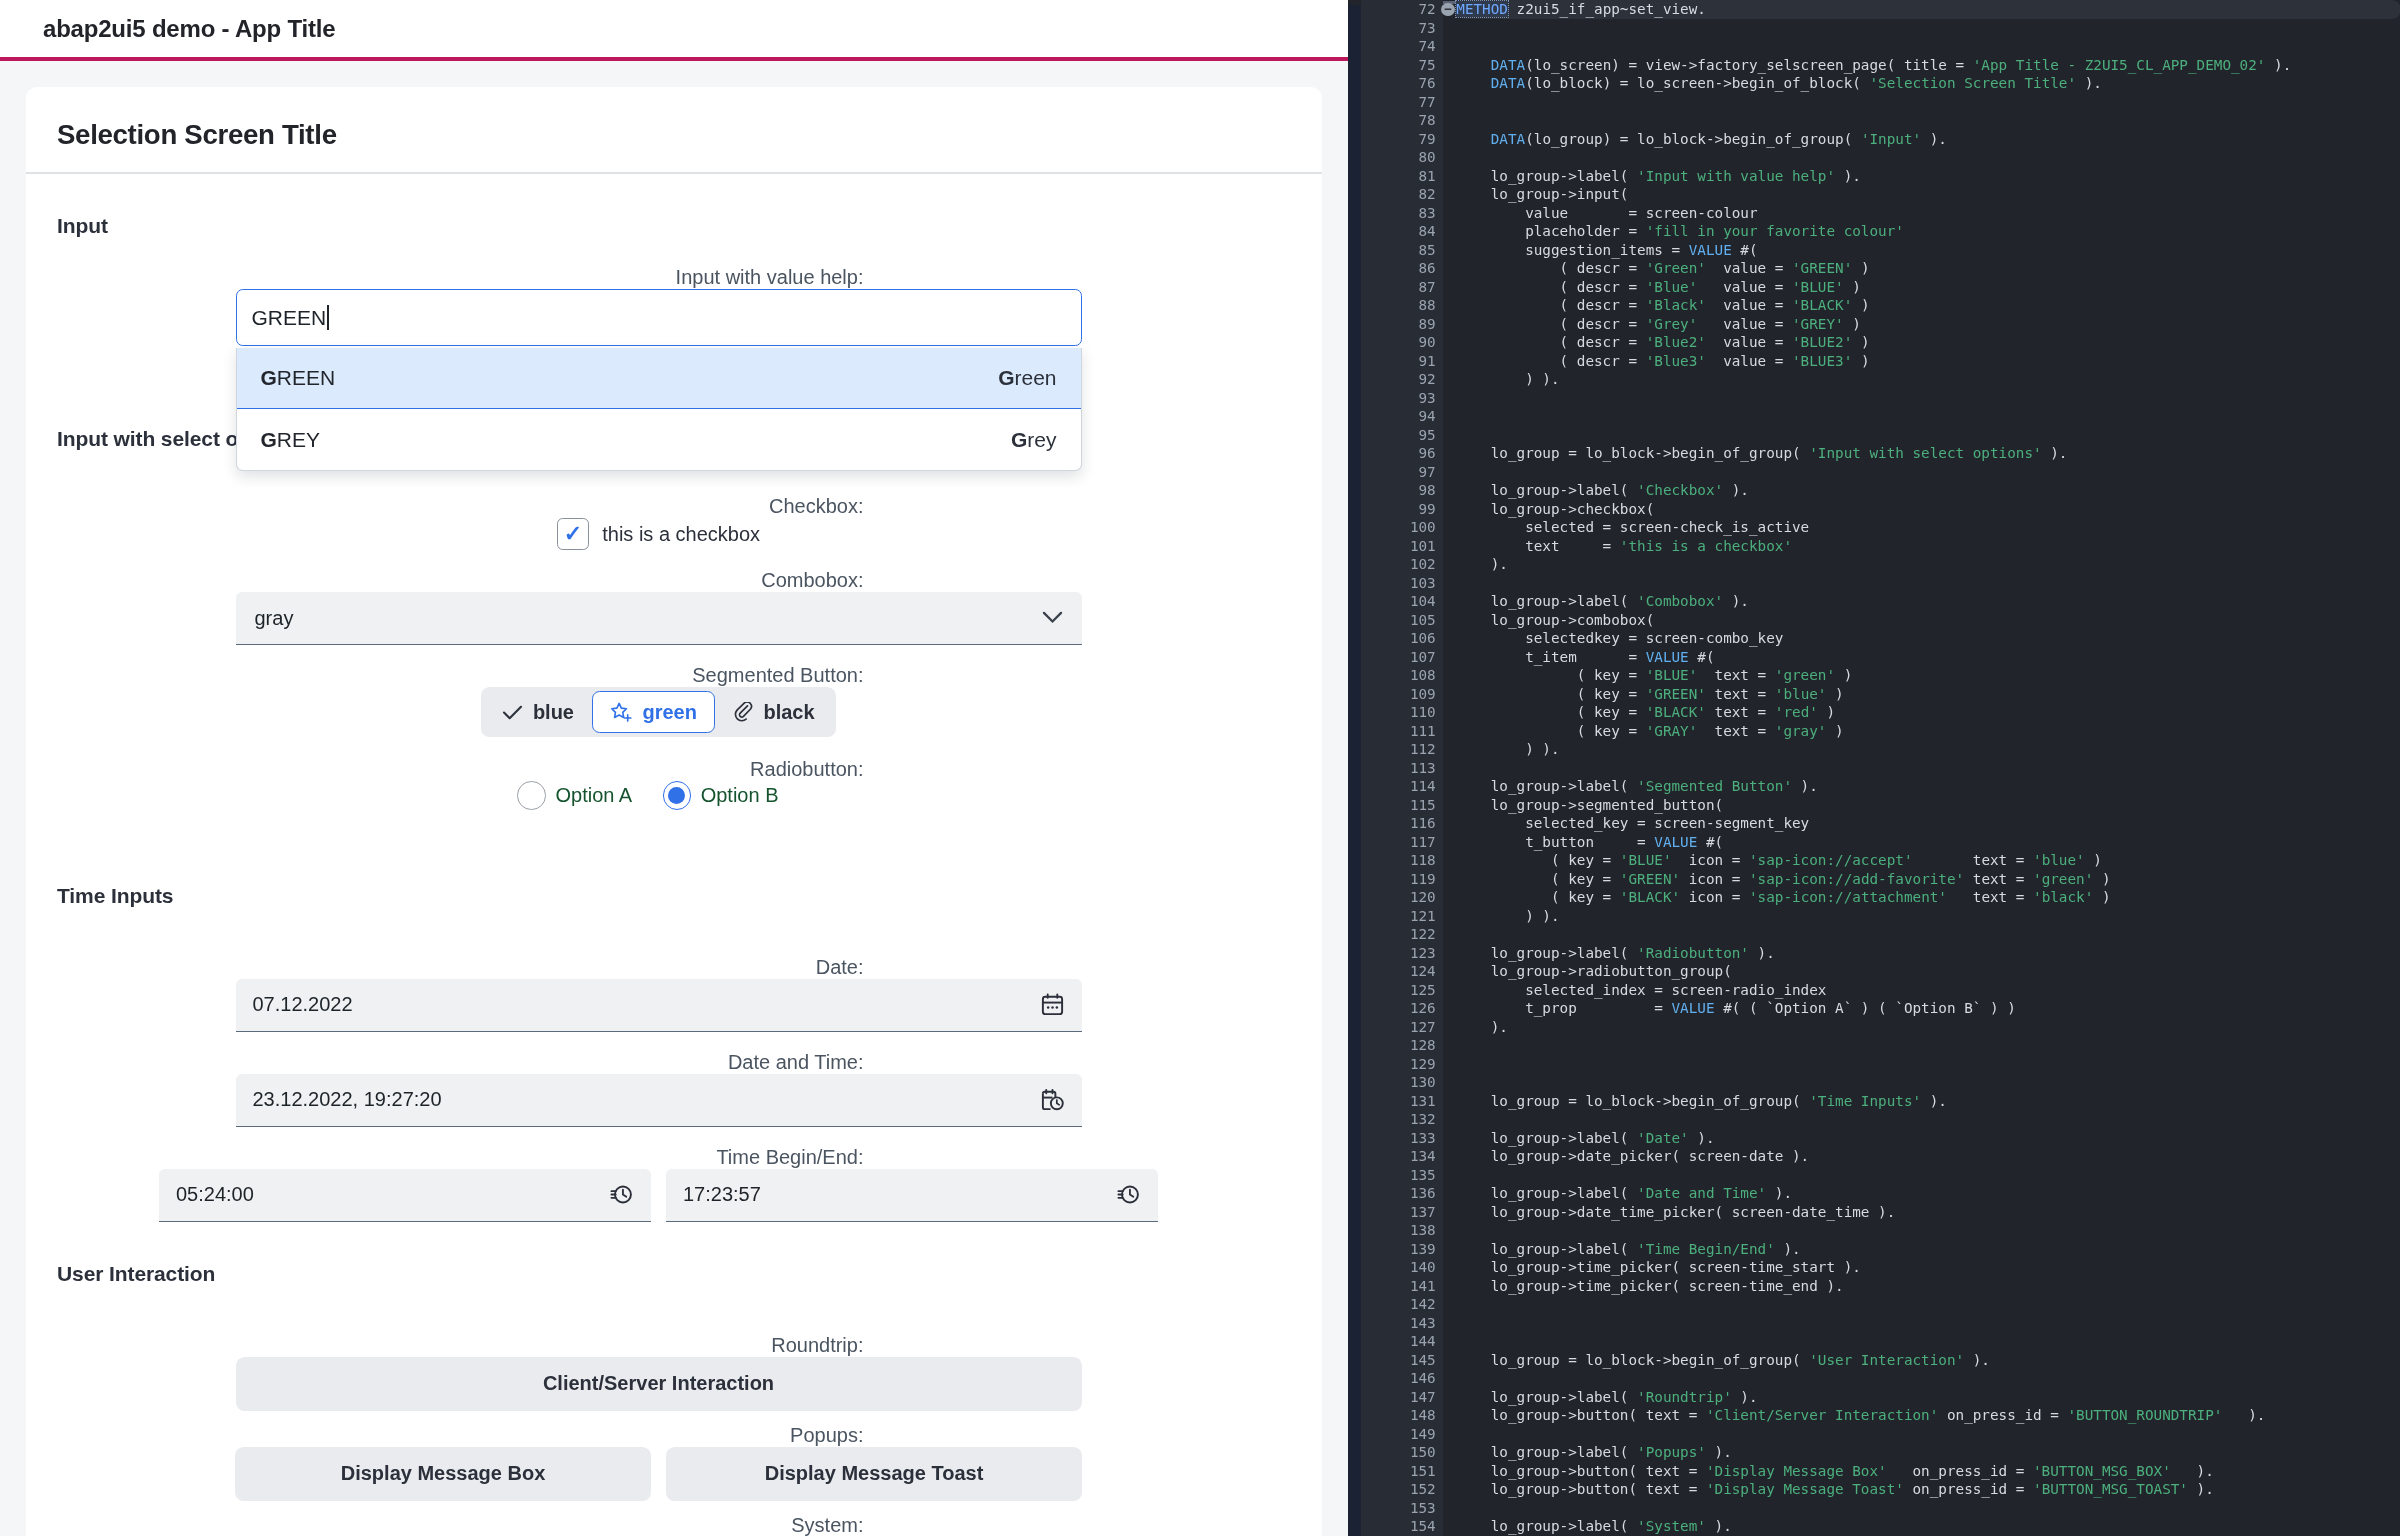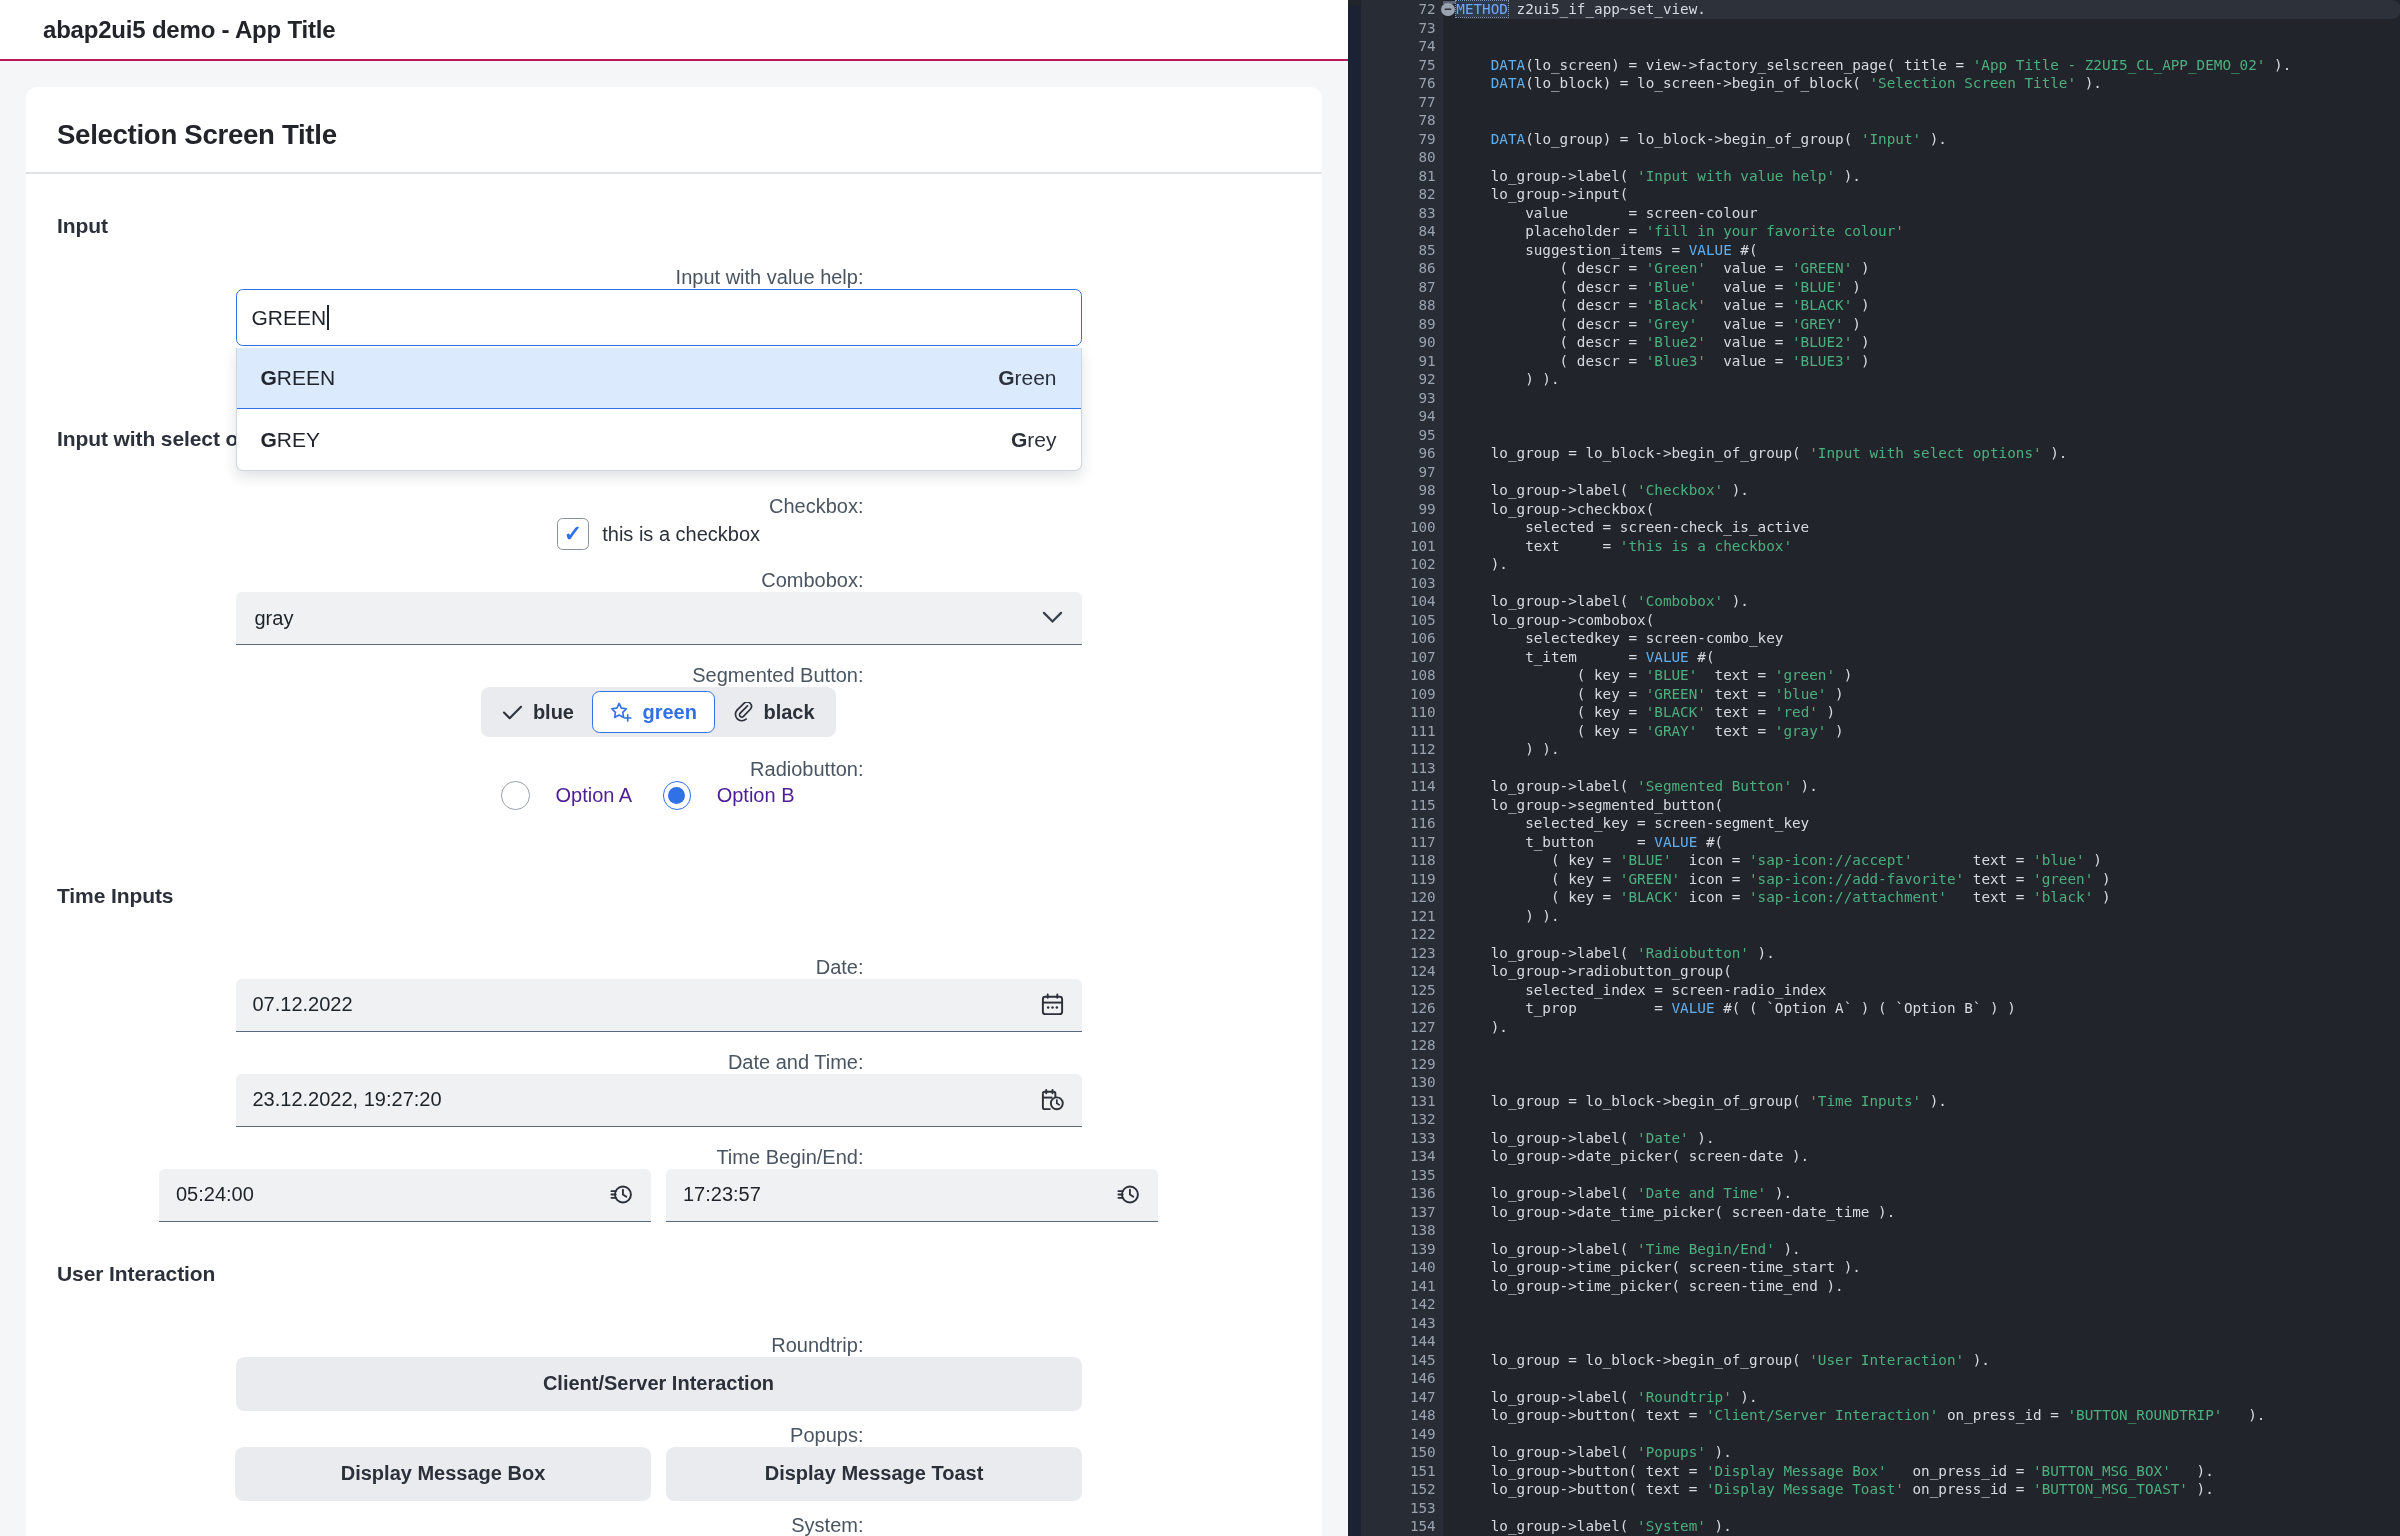--- a/index.html
+++ b/index.html
@@ -15,21 +15,21 @@
   .app-pane {
     width: 1348px; height: 1537px;
     background: #f5f6f7;
     position: relative;
     overflow: hidden;
   }
   .app-header {
     height: 61px; background: #ffffff;
     display: flex; align-items: center;
     padding-left: 43px;
-    border-bottom: 2px solid #be185d;
+    border-bottom: 4px solid #be185d;
   }
   .app-title {
     font-size: 24px; font-weight: bold; color: #22242a; letter-spacing: -0.2px;
   }
   .card {
     margin: 26px 26px 0 26px;
     background: #ffffff;
     border-radius: 11.4px 11.4px 11.4px 11.4px;
     min-height: 1465px;
     position: relative;
@@ -117,21 +117,21 @@
   .seg-btn.active {
     background: #ffffff; border-color: #3071e8; color: #3071e8;
   }
   .seg-ico { display: flex; align-items: center; }
 
   
   .radio { width: 28.5px; height: 28.5px; border-radius: 50%; border: 1.9px solid #9aa1a9; background: #fff;
            display:flex; align-items:center; justify-content:center; }
   .radio.on { border-color: #3071e8; }
   .radio .dot { width: 17px; height: 17px; border-radius: 50%; background: #3071e8; }
-  .radio-lbl { font-size: 20px; color: #4c1d95; margin-left: 16px; margin-right: 21px; }
+  .radio-lbl { font-size: 20px; color: #14532d; margin-left: 0; margin-right: 21px; }
 
   
   .dtf {
     height: 53px; background: #eff1f2;
     border-bottom: 1.9px solid #5a6a7b; border-radius: 5.7px 5.7px 0 0;
     display: flex; align-items: center; justify-content: space-between;
     padding: 11px 17px; font-size: 20px; color: #1d2329;
   }
   .dtf.wide { width: 846px; }
   .dtf.half { width: 492px; }

